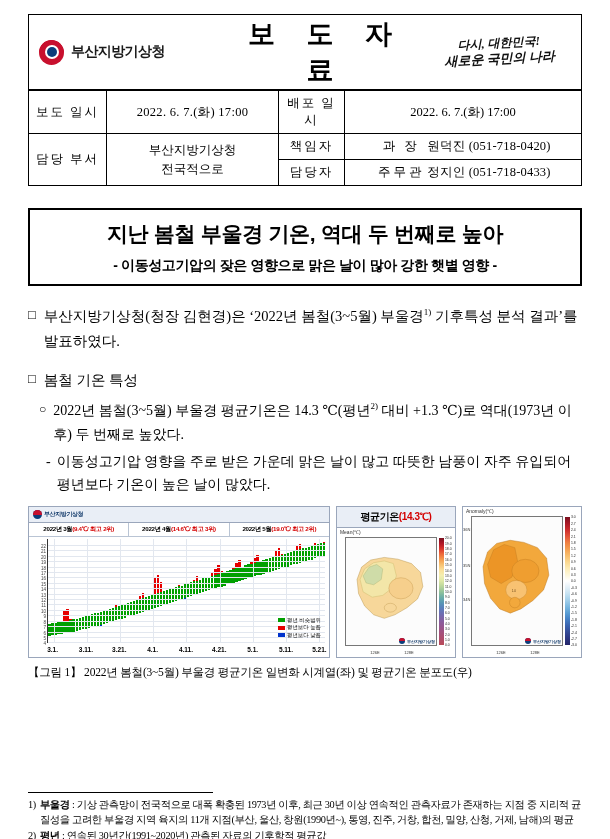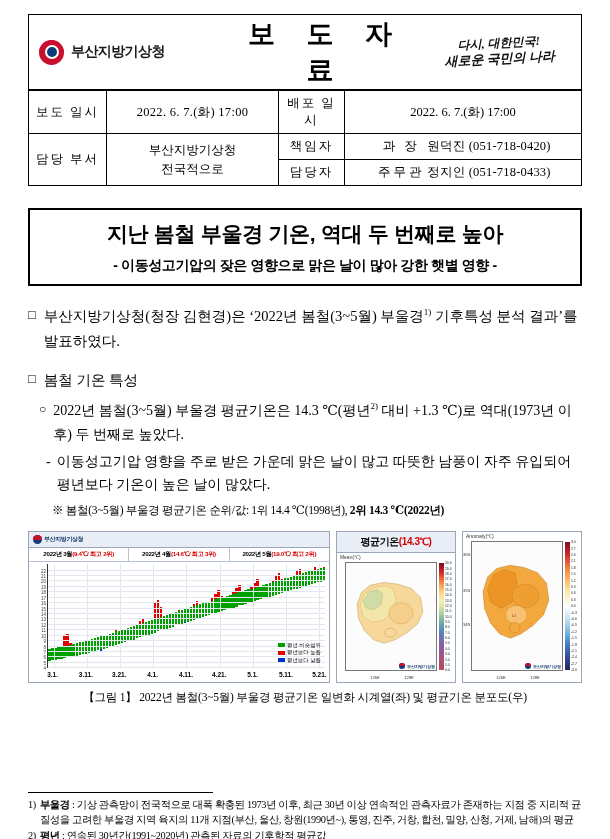--- a/index.html
+++ b/index.html
@@ -106,21 +106,21 @@
   .map-frame { position: absolute; left: 8px; right: 18px; top: 9px; bottom: 11px; border: 0.8px solid #777; background: #fcfcfc; overflow: hidden; }
   .korea { position: absolute; left: 6%; top: 14%; width: 84%; height: 66%; }
   .cbar { position: absolute; right: 3px; top: 10px; bottom: 12px; width: 13px; }
   .cbar-strip { position: absolute; left: 0; top: 0; bottom: 0; width: 5px; }
   .cbar-lbls { position: absolute; left: 6px; top: 0; bottom: 0; width: 8px; }
   .cbar-lbl { position: absolute; font-family: "Liberation Sans", sans-serif; font-size: 3.4px; color: #222; transform: translateY(-50%); }
   .map-logo { position: absolute; right: 20px; bottom: 13px; display: flex; align-items: center; gap: 1.5px; font-size: 4px; color: #123a6b; font-weight: 700; }
   .map-xlbl { position: absolute; bottom: 2px; font-family: "Liberation Sans", sans-serif; font-size: 4px; color: #333; transform: translateX(-50%); }
   .map-ylbl { position: absolute; left: 0px; font-family: "Liberation Sans", sans-serif; font-size: 4px; color: #333; transform: translateY(-50%); }
 
-  .fig-cap { text-align: center; font-size: 11.5px; margin-top: 6px; line-height: 1.45; letter-spacing: -0.2px; }
+  .fig-cap { text-align: left; font-size: 11.5px; margin-top: 6px; line-height: 1.45; letter-spacing: -0.2px; }
 
   
   .fn-wrap { position: absolute; left: 28px; right: 28px; bottom: 8px; }
   .fn-rule { width: 185px; border-top: 1.1px solid #000; margin-bottom: 5px; }
   .fn { display: flex; gap: 4px; font-size: 10.3px; line-height: 1.45; letter-spacing: -0.35px; margin-bottom: 1px; }
   .fn-num { flex: none; }
   .fn-txt { flex: 1; }
   .fn-txt b { font-weight: 700; }
 </style>
 </head>
@@ -205,25 +205,20 @@
       <span class="p-txt">
         <span>2022년 봄철(3~5월) 부울경 평균기온은 14.3 ℃(평년</span><sup>2)</sup><span> 대비 +1.3 ℃)로 역대(1973년 이후) 두 번째로 높았다.</span>
       </span>
     </div>
 
     <div class="p-dash">
       <span class="dash">-</span>
       <span class="p-txt">이동성고기압 영향을 주로 받은 가운데 맑은 날이 많고 따뜻한 남풍이 자주 유입되어 평년보다 기온이 높은 날이 많았다.</span>
     </div>
 
-    <div class="note">
-      <span>※</span>
-      <span>봄철(3~5월) 부울경 평균기온 순위/값: 1위 14.4 ℃(1998년),</span>
-      <b>2위 14.3 ℃(2022년)</b>
-    </div>
   </div>
 
   <div class="figure">
 
     <div class="chart-panel">
       <div class="chart-title">
         <span class="mini-logo">
           <span class="mini-tae"></span>
           <span>부산지방기상청</span>
         </span>

